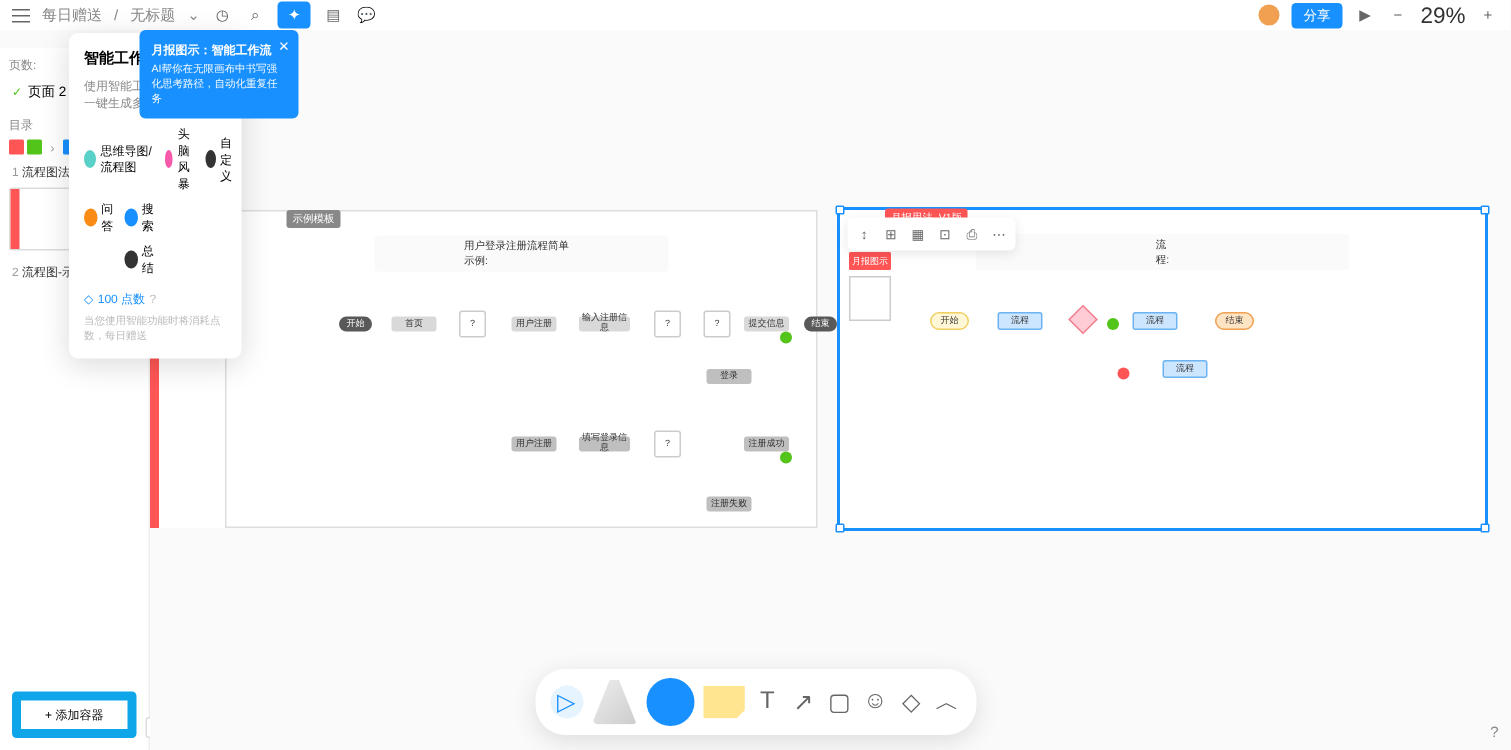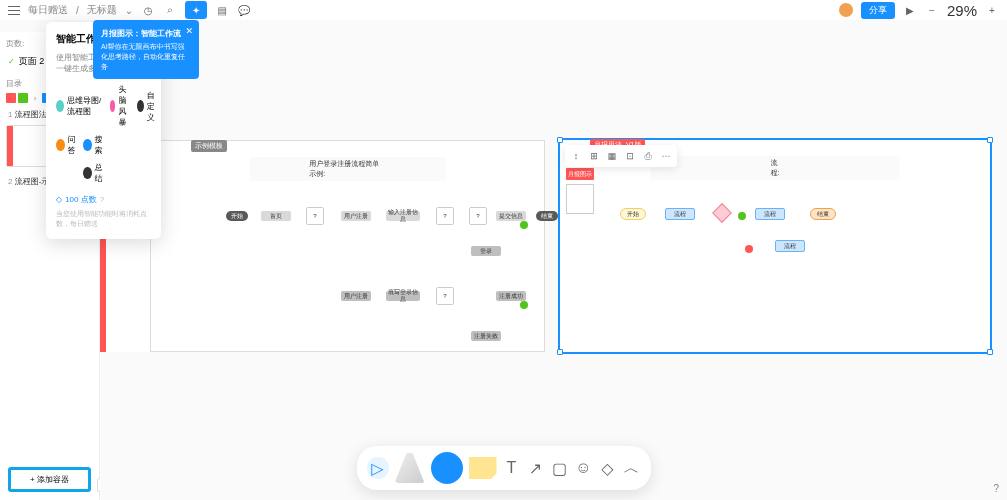--- a/index.html
+++ b/index.html
@@ -18,21 +18,21 @@
 .left-pane .hdr{color:#888;font-size:8px;margin-bottom:4px;display:flex;justify-content:space-between}
 .left-pane .pg{display:flex;align-items:center;gap:4px;padding:2px;margin-bottom:8px}
 .left-pane .pg .chk{color:#52c41a;font-size:8px}
 .left-pane .sec{color:#888;font-size:8px;margin:6px 0 4px}
 .left-pane .row{display:flex;gap:2px;margin-bottom:3px}
 .left-pane .sw{width:10px;height:10px;border-radius:1px}
 .left-pane .sw.arrow{font-size:8px;color:#999;display:flex;align-items:center;justify-content:center}
 .left-pane .item{padding:3px 2px;font-size:8px;color:#333;margin-bottom:2px}
 .left-pane .thumb{width:84px;height:42px;background:#fff;border:1px solid #ddd;border-radius:2px;margin-bottom:6px;position:relative}
 .left-pane .thumb.t1::before{content:"";position:absolute;left:0;top:0;bottom:0;width:6px;background:#f55}
-.left-pane .add-btn{position:absolute;bottom:8px;left:8px;right:8px;padding:4px;border:3px solid #0ea5e9;border-radius:3px;font-size:8px;text-align:center;background:#fff}
+.left-pane .add-btn{position:absolute;bottom:8px;left:8px;right:8px;padding:4px;border:6px solid #0ea5e9;border-radius:3px;font-size:8px;text-align:center;background:#fff}
 .left-pane .toggle{position:absolute;bottom:8px;right:-12px;width:14px;height:14px;background:#fff;border:1px solid #ddd;border-radius:2px}
 .popover{position:absolute;left:46px;top:22px;width:115px;background:#fff;border-radius:6px;box-shadow:0 4px 20px rgba(0,0,0,.15);padding:10px;font-size:9px;z-index:10}
 .popover .title{font-weight:600;font-size:10px;margin-bottom:6px}
 .popover .desc{color:#888;font-size:8px;line-height:1.4;margin-bottom:10px}
 .popover .grid{display:grid;grid-template-columns:1fr 1fr 1fr 1fr;gap:6px 4px;margin-bottom:10px}
 .popover .g-full{grid-column:1/3;display:flex;justify-content:center}
 .popover .chip{display:flex;align-items:center;gap:3px;font-size:8px}
 .popover .chip .dot{width:12px;height:12px;border-radius:50%}
 .popover .pts{color:#1890ff;font-size:8px;display:flex;align-items:center;gap:3px}
 .popover .fine{color:#bbb;font-size:7px;margin-top:4px}

